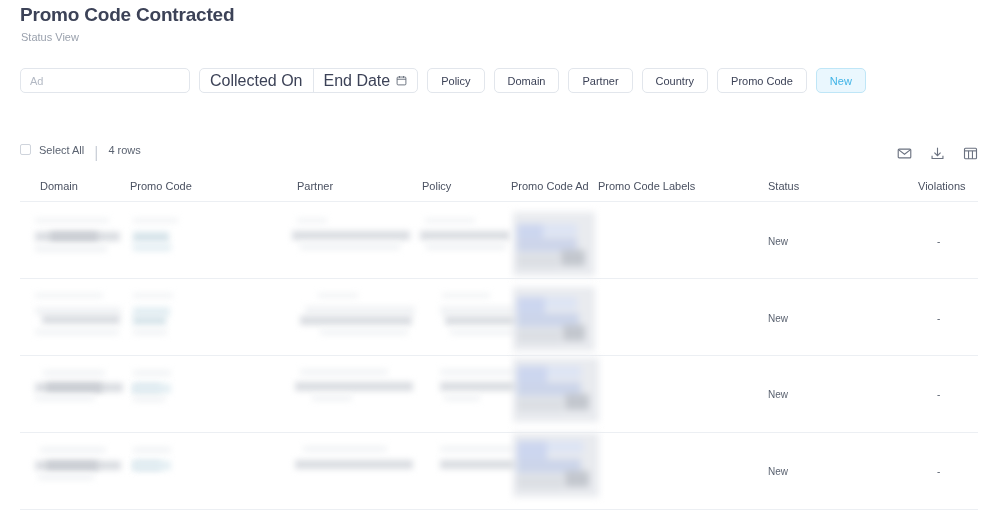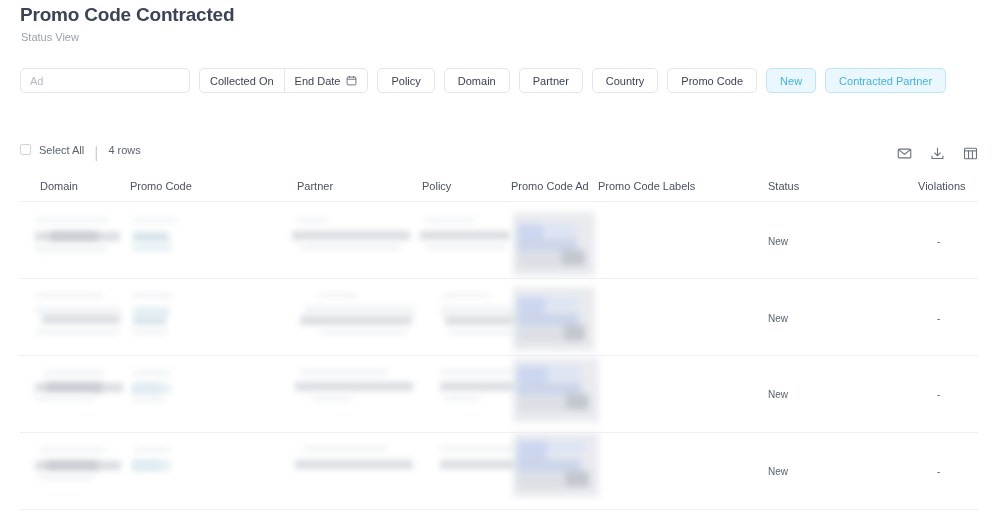--- a/index.html
+++ b/index.html
@@ -41,21 +41,21 @@
   .filter-input::placeholder { color: #b3b9c4; }
 
   .date-group {
     display: flex; align-items: center; height: 25px;
     border: 1px solid #e2e6ec; border-radius: 5px; background: #fff;
     overflow: hidden;
   }
   .date-seg {
     display: flex; align-items: center; gap: 6px;
     height: 100%; padding: 0 10px;
-    font-size: 11px; color: #3c4257; white-space: nowrap;
+    font-size: 16px; color: #3c4257; white-space: nowrap;
   }
   .date-seg + .date-seg { border-left: 1px solid #e2e6ec; }
   .cal-icon { display: block; width: 11px; height: 11px; flex: 0 0 auto; }
 
   .chip {
     display: inline-flex; align-items: center; justify-content: center;
     height: 25px; padding: 0 13px;
     border: 1px solid #e2e6ec; border-radius: 5px;
     background: #fff; font-size: 11px; color: #3c4257;
     white-space: nowrap; cursor: pointer;
@@ -147,21 +147,20 @@
         </svg>
       </div>
     </div>
 
     <div class="chip">Policy</div>
     <div class="chip">Domain</div>
     <div class="chip">Partner</div>
     <div class="chip">Country</div>
     <div class="chip">Promo Code</div>
     <div class="chip active">New</div>
-    <div class="chip active">Contracted Partner</div>
   </div>
 
   <div class="toolbar">
     <div class="select-group">
       <div class="checkbox"></div>
       <span class="select-text">Select All</span>
       <span class="sep">|</span>
       <span class="rows-count">4 rows</span>
     </div>
     <div class="tool-icons">

